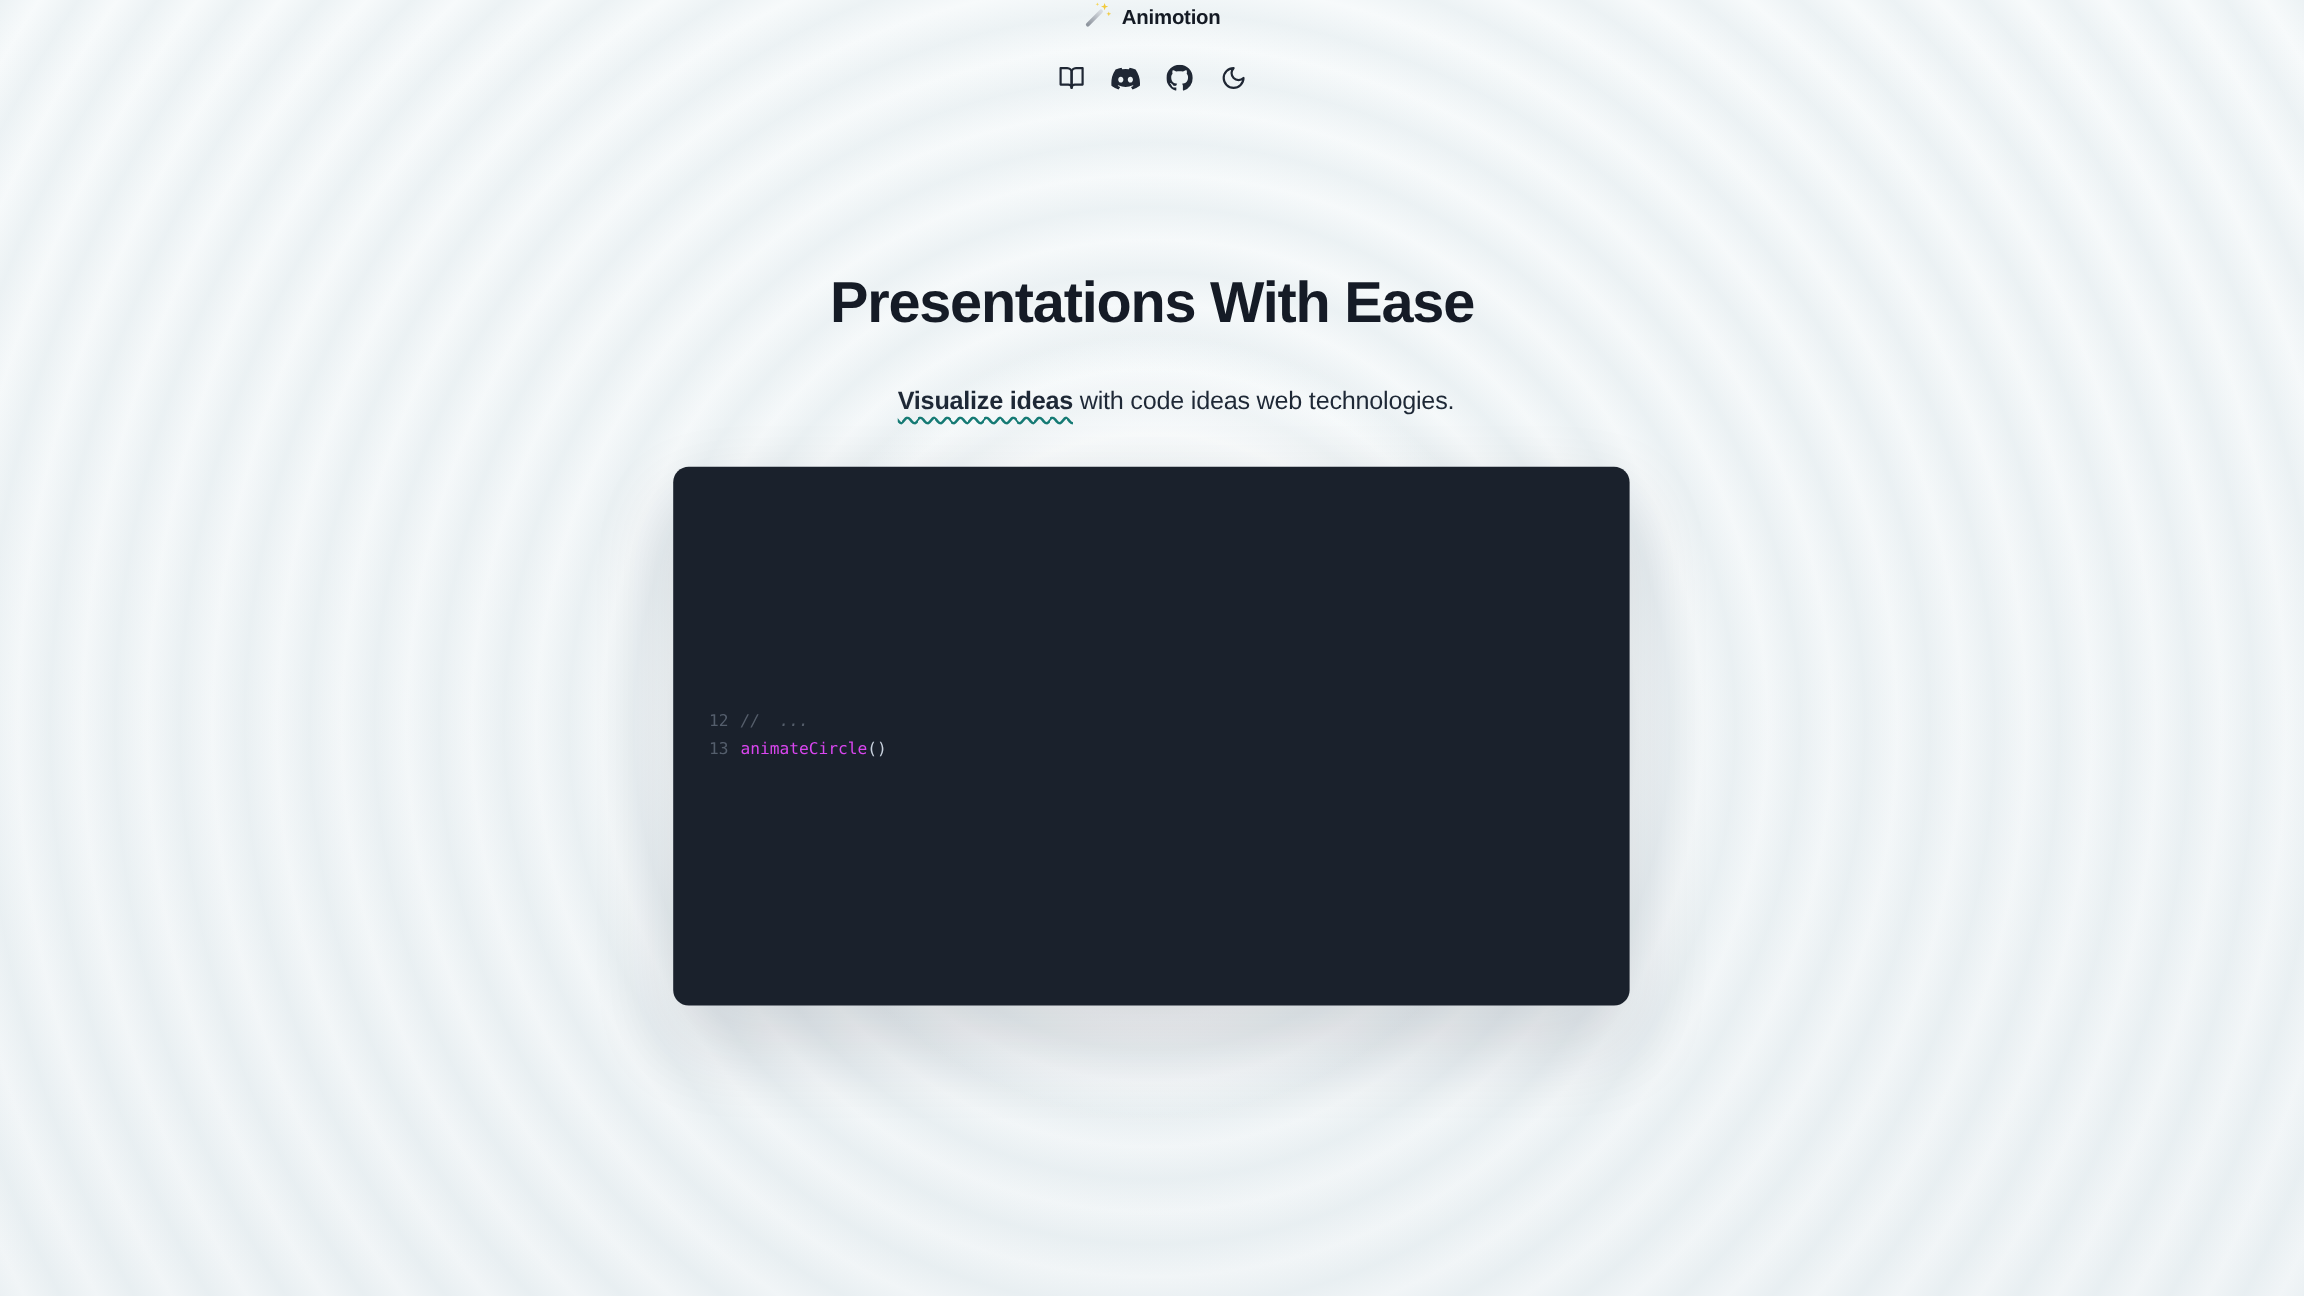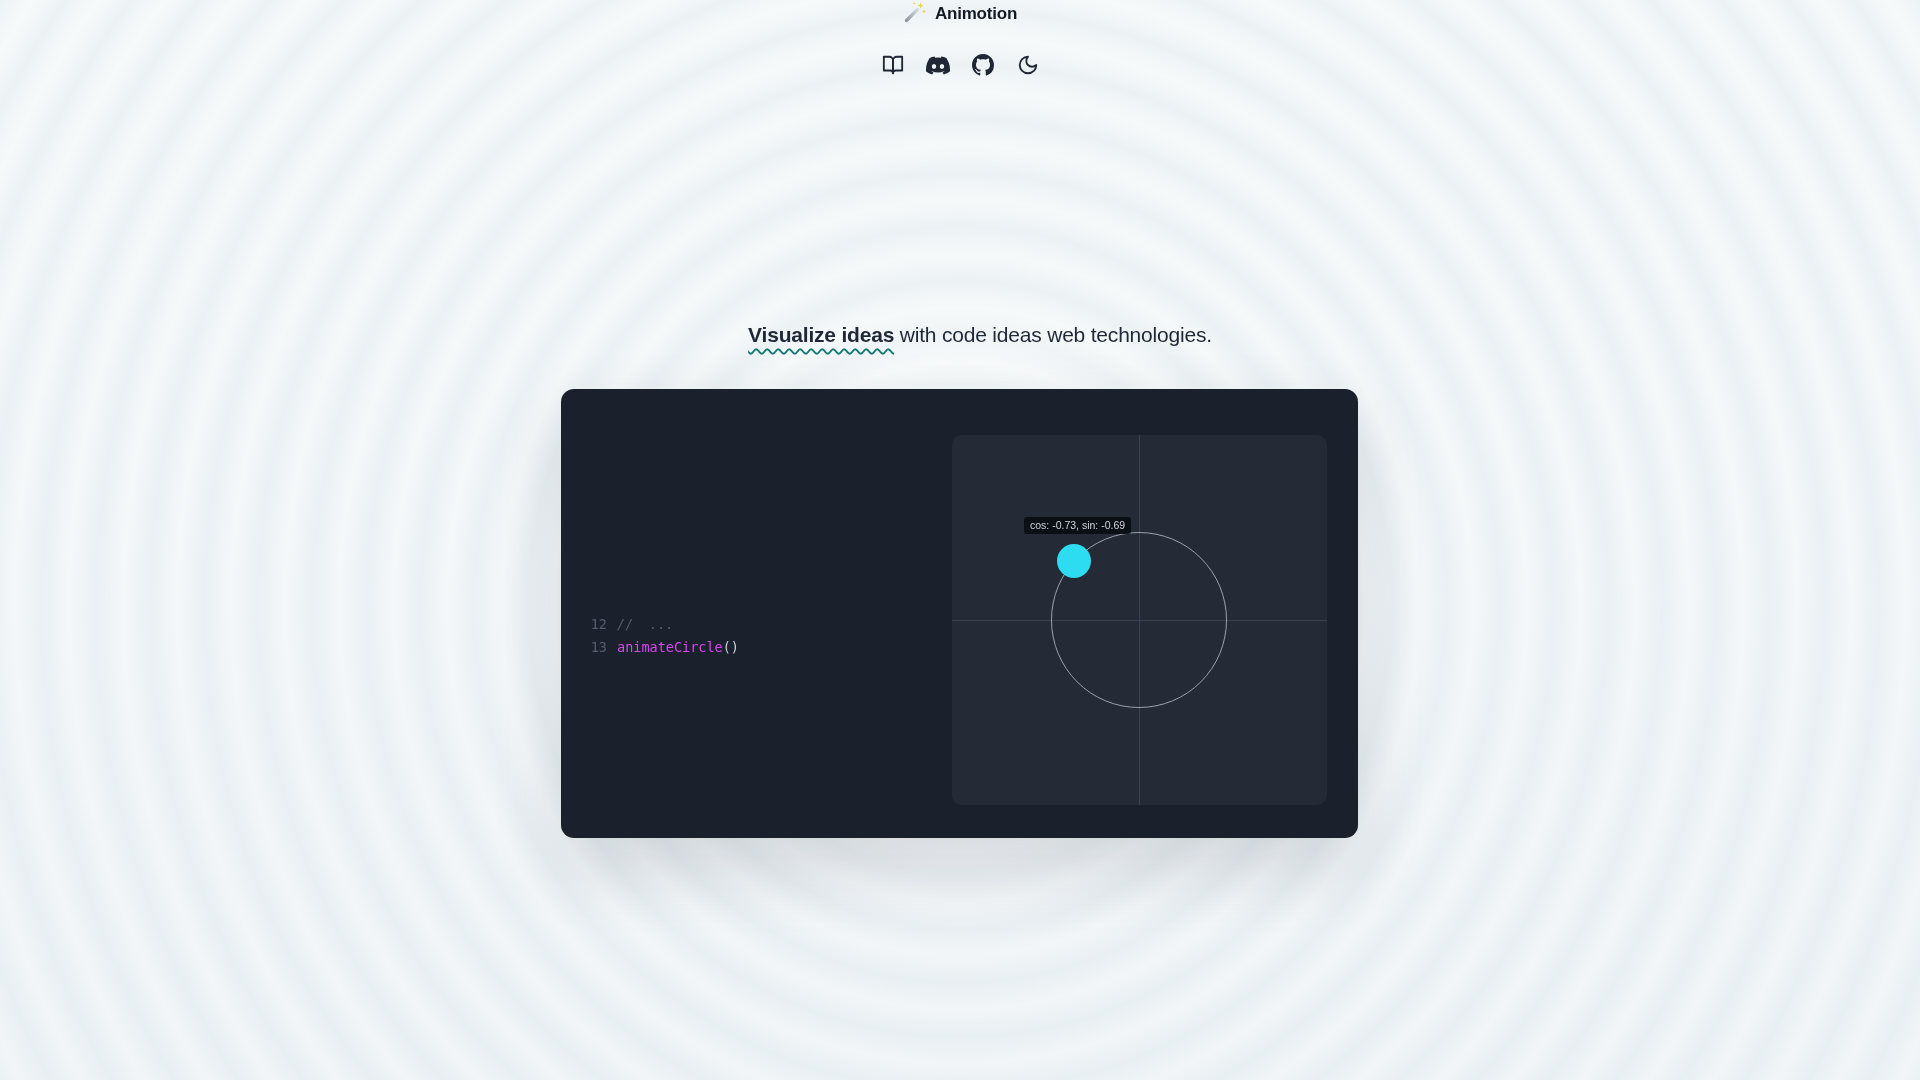--- a/index.html
+++ b/index.html
@@ -46,21 +46,21 @@
     margin-left: 40px;
   }
 
   
   .demo {
     position: absolute; left: 561px; top: 389px; width: 797px; height: 449px;
     background: #1a212c; border-radius: 13px;
     box-shadow: 0 30px 70px rgba(15, 23, 42, 0.14);
   }
   .code {
-    position: absolute; left: 29px; top: 224px;
+    position: absolute; left: 29px; top: 201px;
     font-family: "DejaVu Sans Mono", monospace;
     font-size: 13.5px; line-height: 23px;
   }
   .code-line { display: flex; }
   .code-line .ln { width: 17px; text-align: right; color: #545e6c; margin-right: 10px; }
   .code-line .comment { color: #555e6b; font-style: italic; white-space: pre; }
   .code-line .fn { color: #d946ef; }
   .code-line .paren { color: #c8d1dd; }
 
   
@@ -137,40 +137,34 @@
           <svg width="22" height="22" viewBox="0 0 24 24" fill="none" stroke="#1f2734" stroke-width="2" stroke-linecap="round" stroke-linejoin="round">
             <path d="M12 3a6 6 0 0 0 9 9 9 9 0 1 1-9-9Z"></path>
           </svg>
         </span>
       </a>
     </nav>
   </header>
 
   <h1 class="hero-title">
     <br>
+    <span>Presentations With Ease</span>
   </h1>
 
   <p class="hero-subtitle"><span class="hl">Visualize ideas</span><span> with code ideas web technologies.</span></p>
 
   <div class="demo">
 
     <div class="code">
       <div class="code-line">
         <span class="ln">12</span>
         <span class="comment">//  ...</span>
       </div>
       <div class="code-line">
         <span class="ln">13</span>
         <span><span class="fn">animateCircle</span><span class="paren">()</span></span>
       </div>
     </div>
 
-    <div class="viz">
-      <div class="axis-v"></div>
-      <div class="axis-h"></div>
-      <div class="orbit"></div>
-      <div class="tooltip">cos: -0.73, sin: -0.69</div>
-      <div class="dot"></div>
-    </div>
 
   </div>
 
 </div>
 
 </body></html>

